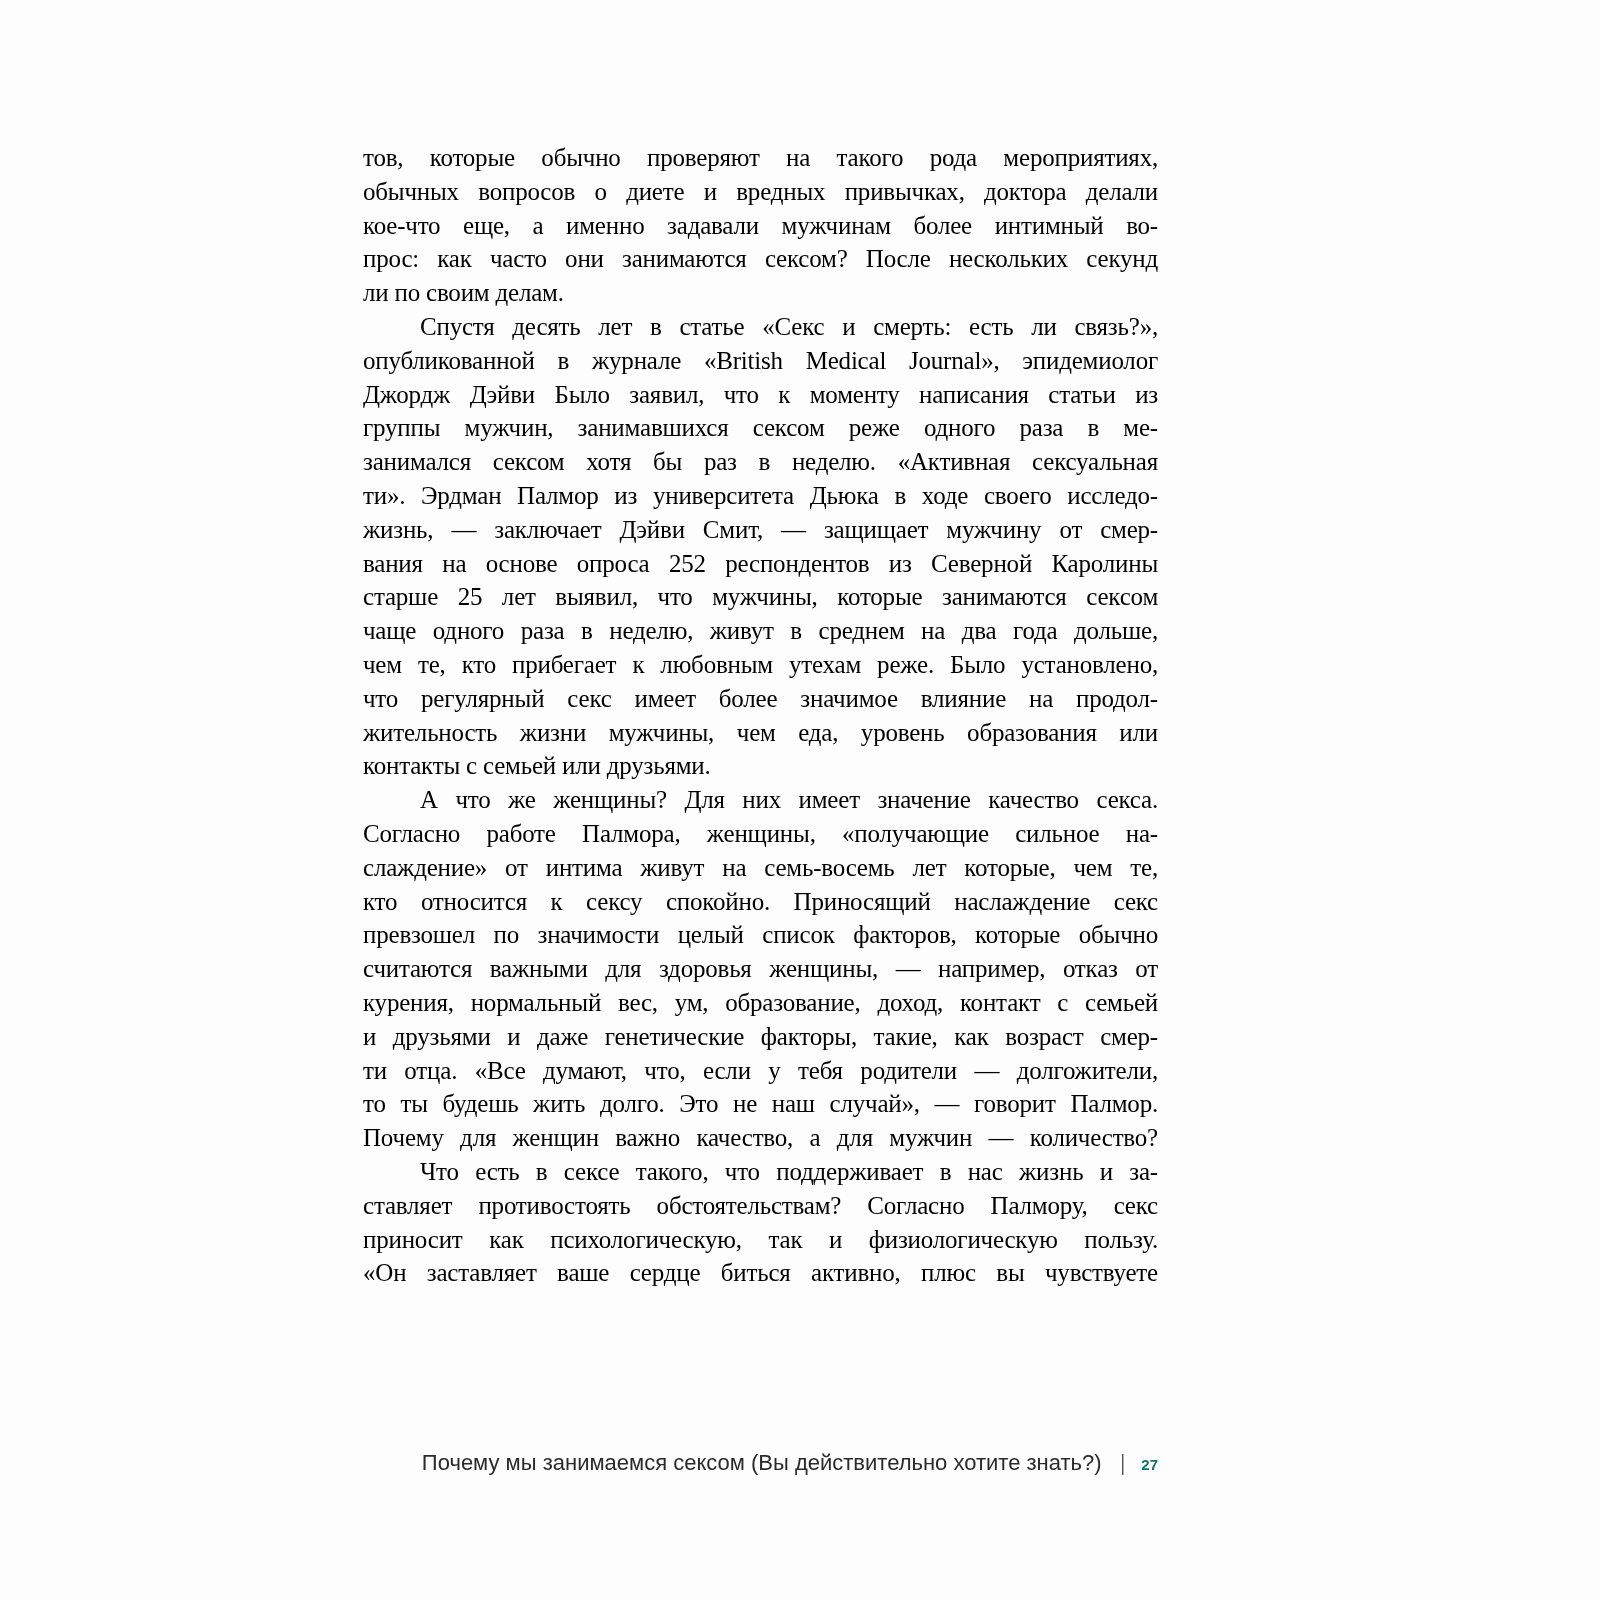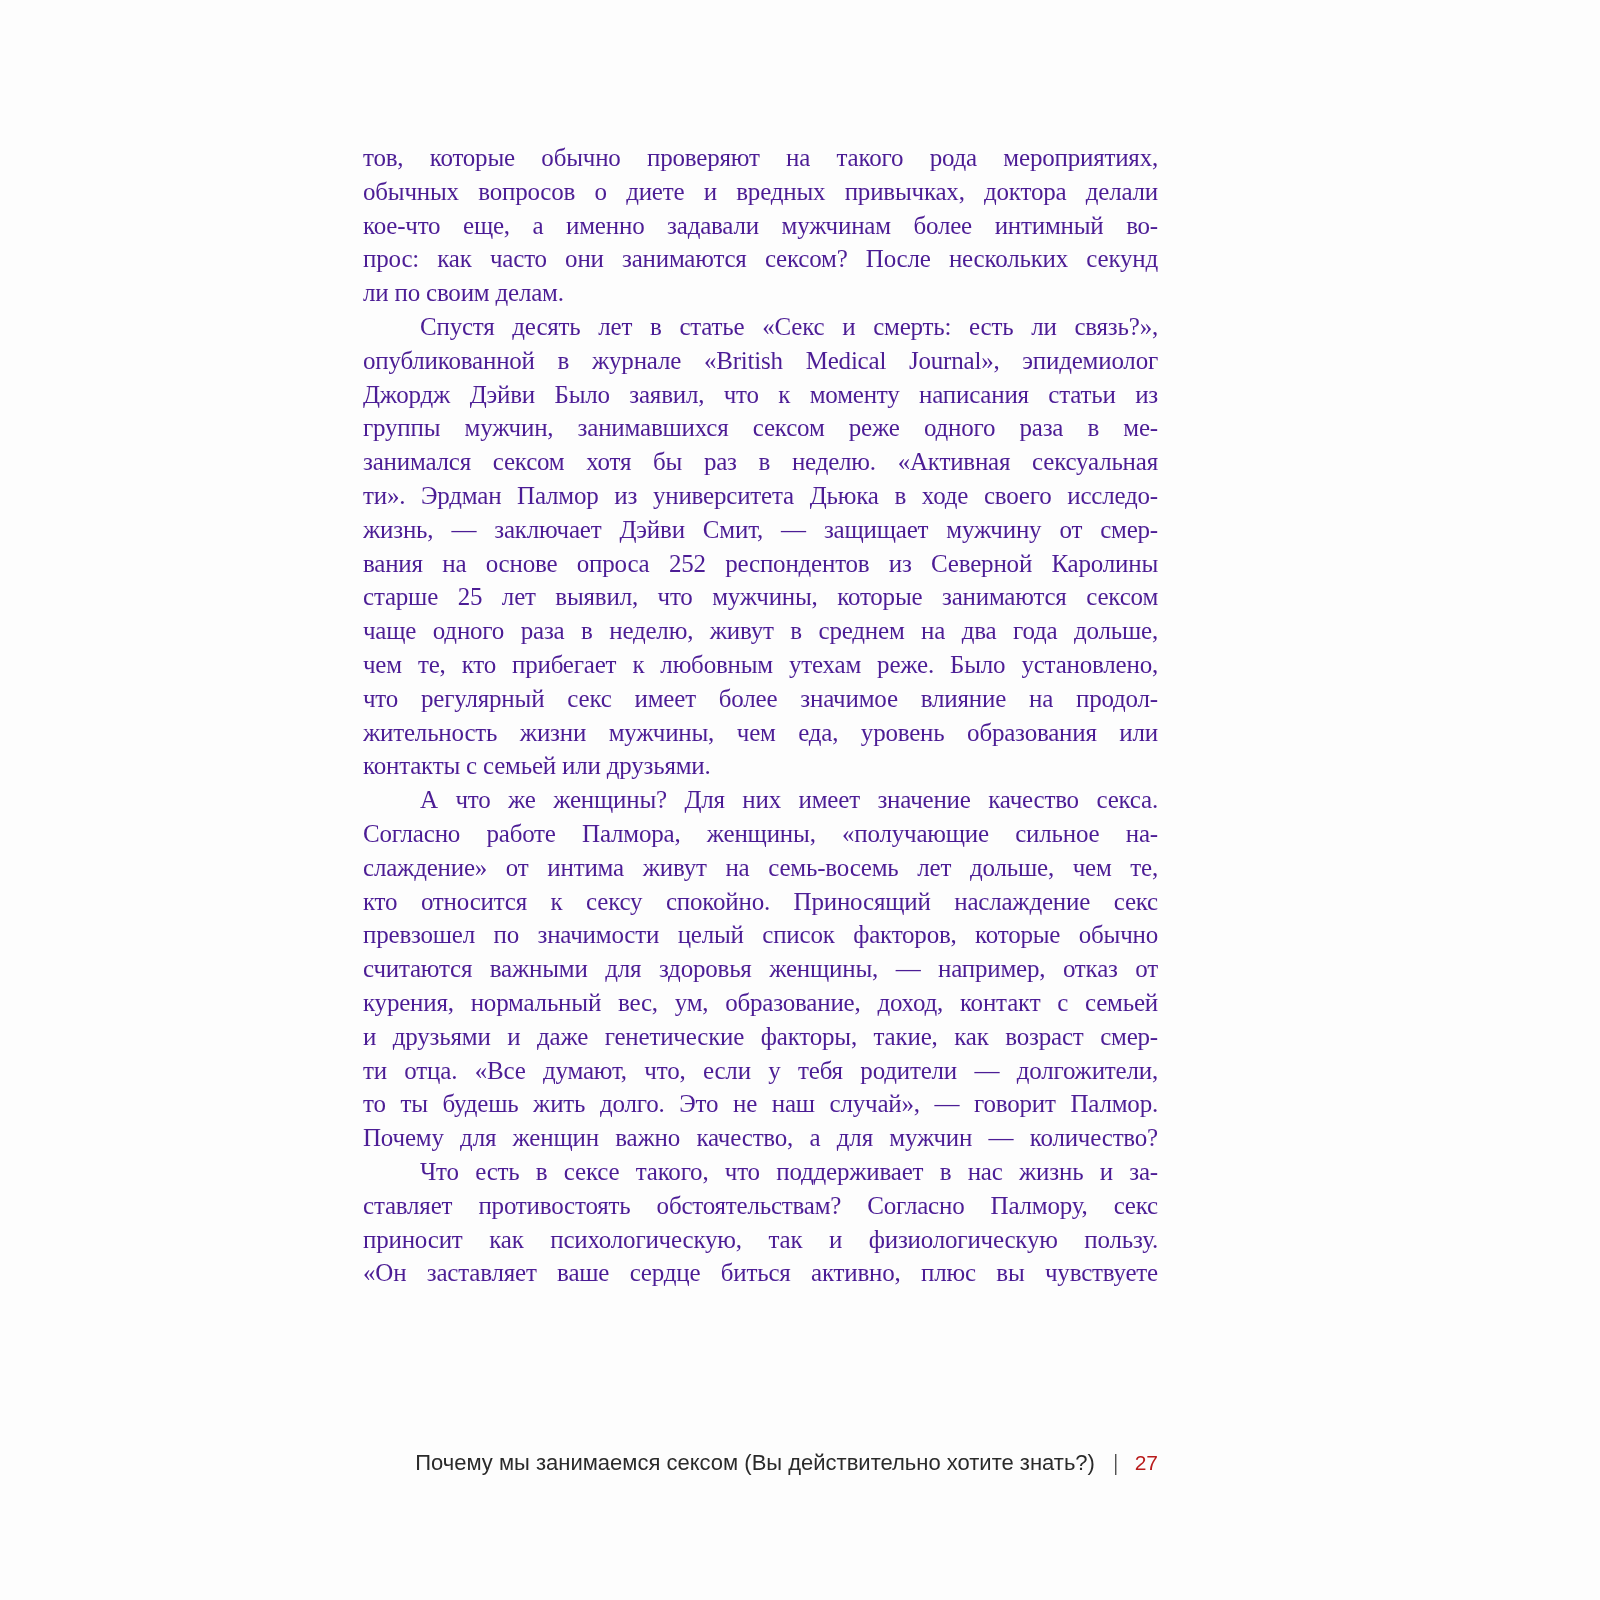--- a/index.html
+++ b/index.html
@@ -17,21 +17,21 @@
     background: #fdfdfd;
   }
   .text-block {
     position: absolute;
     left: 363px;
     top: 141px;
     width: 795px;
     font-family: "Liberation Serif", serif;
     font-size: 25px;
     letter-spacing: -0.2px;
-    color: #4c1d95;
+    color: #000000;
   }
   .paragraph { margin: 0; padding: 0; }
   .line {
     height: 33.8px;
     line-height: 33.8px;
     white-space: nowrap;
     overflow: hidden;
     text-align: justify;
     text-align-last: justify;
     text-justify: inter-word;
@@ -54,23 +54,23 @@
     color: #2a2a2a;
     white-space: nowrap;
   }
   .footer .sep {
     display: inline-block;
     margin: 0 16px 0 18px;
     color: #3a3a3a;
     transform: scaleX(0.7);
   }
   .footer .page-num {
-    font-weight: normal;
-    font-size: 21px;
-    color: #b91c1c;
+    font-weight: bold;
+    font-size: 15px;
+    color: #0f766e;
   }
 </style>
 </head>
 <body>
 
 <div class="page">
 
   <div class="text-block">
       <div class="paragraph">
         <div class="line">тов, которые обычно проверяют на такого рода мероприятиях,</div>
@@ -91,21 +91,21 @@
         <div class="line">старше 25 лет выявил, что мужчины, которые занимаются сексом</div>
         <div class="line">чаще одного раза в неделю, живут в среднем на два года дольше,</div>
         <div class="line">чем те, кто прибегает к любовным утехам реже. Было установлено,</div>
         <div class="line">что регулярный секс имеет более значимое влияние на продол-</div>
         <div class="line">жительность жизни мужчины, чем еда, уровень образования или</div>
         <div class="line lastline">контакты с семьей или друзьями.</div>
       </div>
       <div class="paragraph">
         <div class="line indent">А что же женщины? Для них имеет значение качество секса.</div>
         <div class="line">Согласно работе Палмора, женщины, «получающие сильное на-</div>
-        <div class="line">слаждение» от интима живут на семь-восемь лет дольше, чем те,</div>
+        <div class="line">слаждение» от интима живут на семь-восемь лет которые, чем те,</div>
         <div class="line">кто относится к сексу спокойно. Приносящий наслаждение секс</div>
         <div class="line">превзошел по значимости целый список факторов, которые обычно</div>
         <div class="line">считаются важными для здоровья женщины, — например, отказ от</div>
         <div class="line">курения, нормальный вес, ум, образование, доход, контакт с семьей</div>
         <div class="line">и друзьями и даже генетические факторы, такие, как возраст смер-</div>
         <div class="line">ти отца. «Все думают, что, если у тебя родители — долгожители,</div>
         <div class="line">то ты будешь жить долго. Это не наш случай», — говорит Палмор.</div>
         <div class="line">Почему для женщин важно качество, а для мужчин — количество?</div>
       </div>
       <div class="paragraph">

